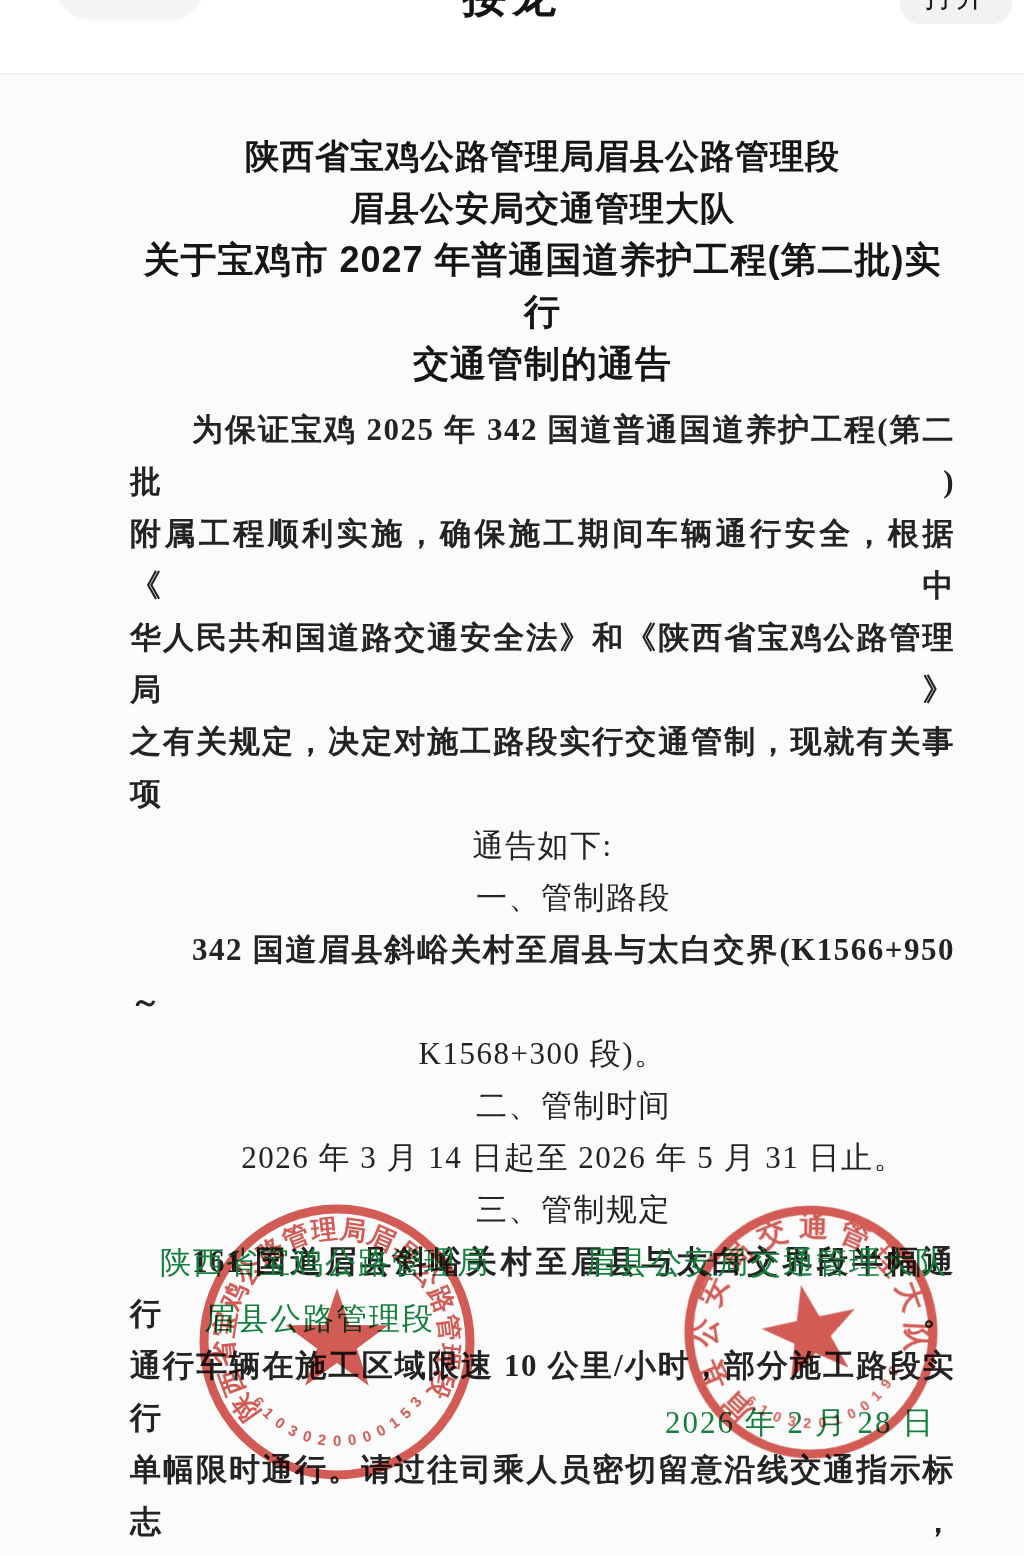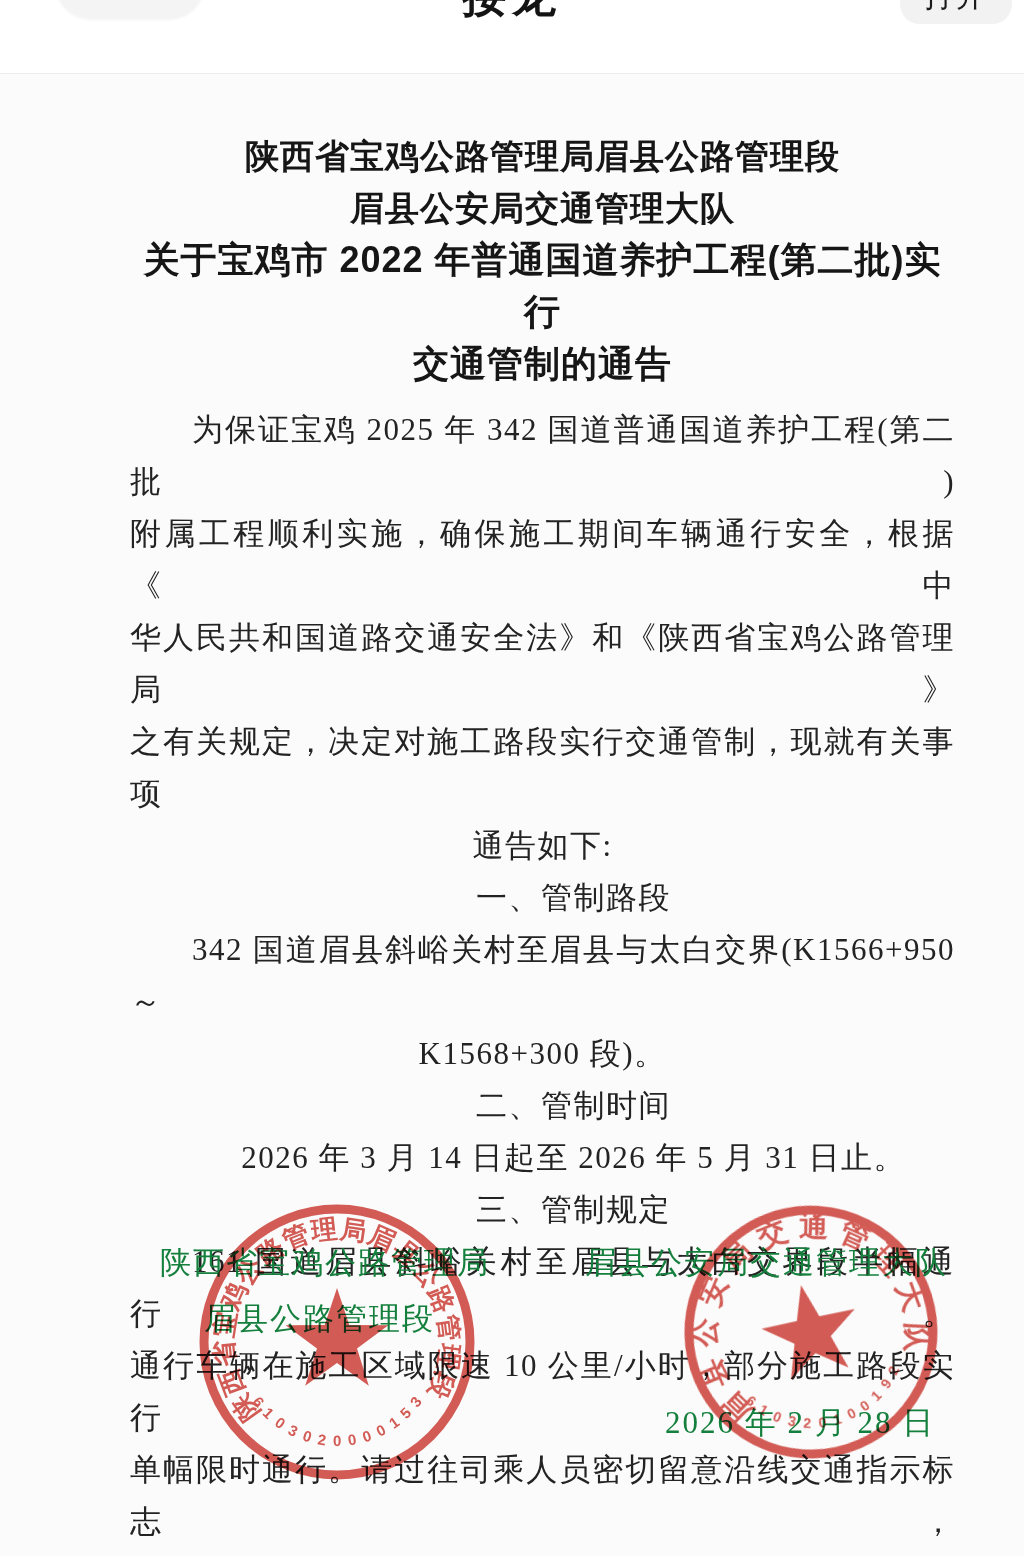--- a/index.html
+++ b/index.html
@@ -58,21 +58,21 @@
   }
   .doc-title .t{line-height:52px;font-size:34px;letter-spacing:1px;}
   .doc-title .t.big{font-size:36px;letter-spacing:1px;}
 
   .body-text{
     margin:0 69px 0 130px;
     font-size:31px;line-height:52px;letter-spacing:1.5px;color:#232323;
   }
   .line{white-space:normal;text-align:center;}
   .line.ind{text-indent:62px;}
-  .line.full{text-align:justify;text-align-last:justify;}
+  .line.full{text-align:justify;text-align-last:justify;font-weight:bold;}
 
   
   .sig-text{
     position:absolute;
     font-size:31px;letter-spacing:2px;color:#15803d;white-space:nowrap;
     z-index:1;
     text-align:center;
   }
   .sig-l1{left:160px;top:1168px;}
   .sig-l2{left:204px;top:1224px;}
@@ -100,21 +100,21 @@
   <div class="hdr-btn">
     <span>打开</span>
   </div>
 </header>
 
 <main class="doc">
 
   <div class="doc-title">
     <div class="t">陕西省宝鸡公路管理局眉县公路管理段</div>
     <div class="t">眉县公安局交通管理大队</div>
-    <div class="t big">关于宝鸡市 2022 年普通国道养护工程(第二批)实行</div>
+    <div class="t big">关于宝鸡市 2027 年普通国道养护工程(第二批)实行</div>
     <div class="t big">交通管制的通告</div>
   </div>
 
   <div class="body-text">
     <div class="line ind full">为保证宝鸡 2025 年 342 国道普通国道养护工程(第二批)</div>
     <div class="line full">附属工程顺利实施，确保施工期间车辆通行安全，根据《中</div>
     <div class="line full">华人民共和国道路交通安全法》和《陕西省宝鸡公路管理局》</div>
     <div class="line full">之有关规定，决定对施工路段实行交通管制，现就有关事项</div>
     <div class="line">通告如下:</div>
     <div class="line ind">一、管制路段</div>

